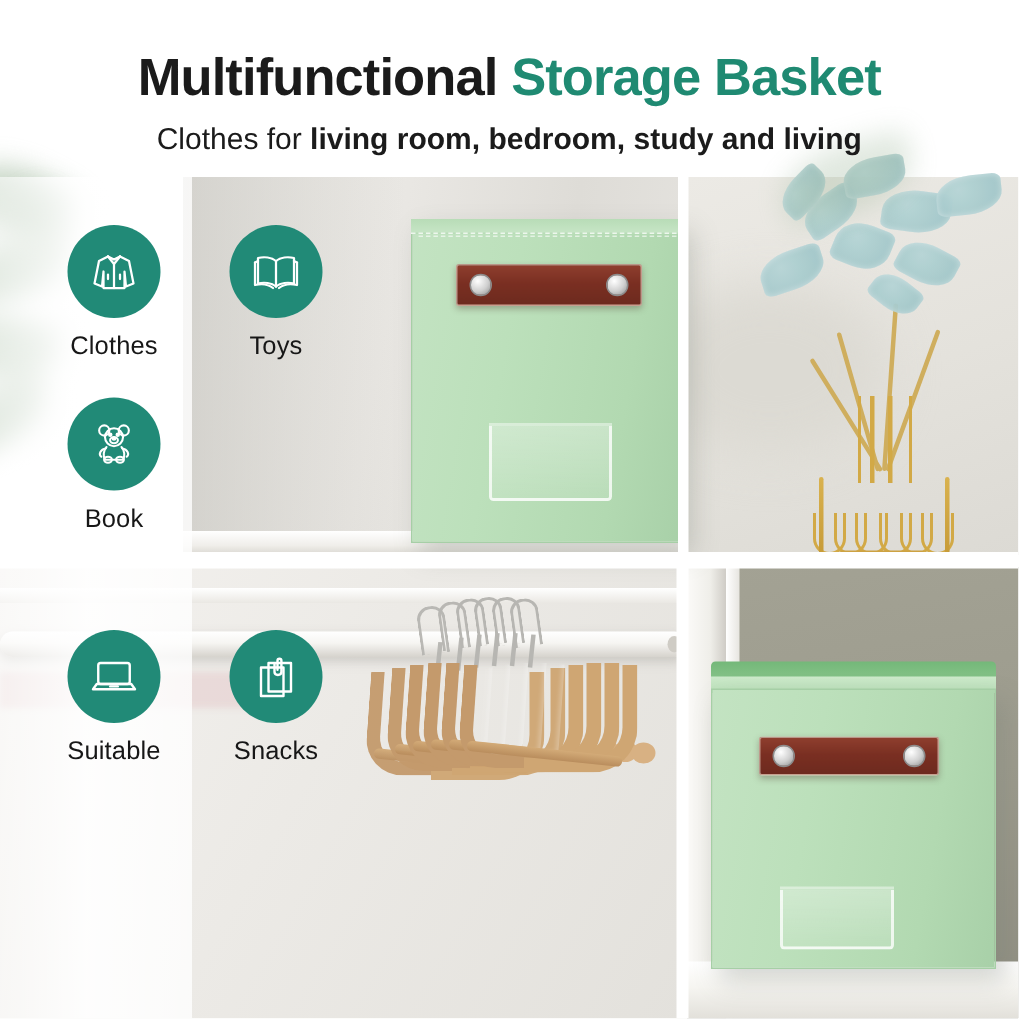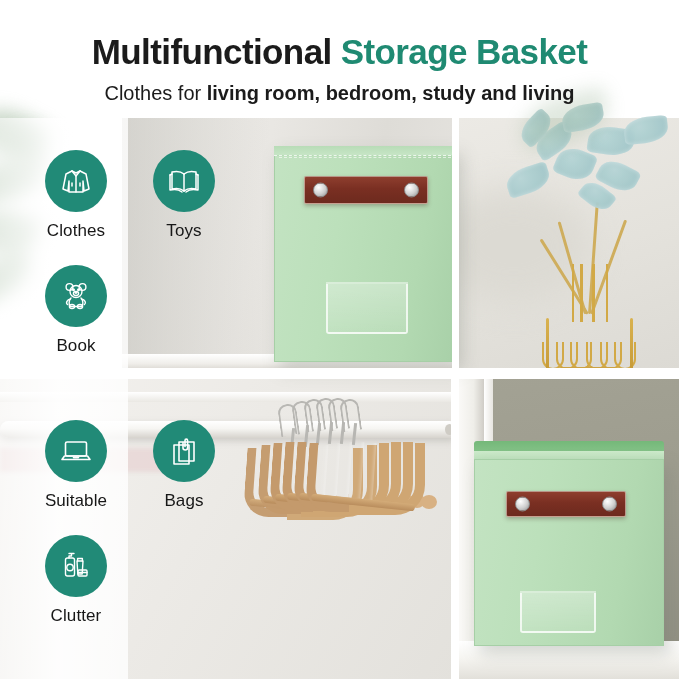--- a/index.html
+++ b/index.html
@@ -399,36 +399,22 @@
       </div>
 
       <div class="fcell">
         <div class="circle">
           <svg width="34" height="34" viewBox="0 0 34 34" fill="none" stroke="#ffffff" stroke-width="1.6" stroke-linejoin="round" stroke-linecap="round">
             <rect x="12" y="8" width="15" height="19"></rect>
             <rect x="7" y="11" width="15" height="19"></rect>
             <path d="M18 12.5 L18 6.5 C18 4.7 20.6 4.7 20.6 6.5 L20.6 14 C20.6 16.6 16 16.6 16 14 L16 8.5"></path>
           </svg>
         </div>
-        <div class="flabel">Bags</div>
+        <div class="flabel">Snacks</div>
       </div>
     </div>
 
     <div class="frow r2">
 
-      <div class="fcell">
-        <div class="circle">
-          <svg width="34" height="34" viewBox="0 0 34 34" fill="none" stroke="#ffffff" stroke-width="1.4" stroke-linejoin="round" stroke-linecap="round">
-            <path d="M10 4.5 L15 4.5 M12.5 4.5 L12.5 7 M12.5 7 L10 7 L10 9"></path>
-            <rect x="6.5" y="9" width="9" height="18" rx="2"></rect>
-            <circle cx="11" cy="18.5" r="3.2"></circle>
-            <path d="M18 12 L24 12 L23.2 25 L18.8 25 Z"></path>
-            <path d="M18.6 12 L18.6 9.5 L23.4 9.5 L23.4 12"></path>
-            <rect x="19" y="21" width="9" height="6" rx="1"></rect>
-            <path d="M19 23.5 L28 23.5"></path>
-          </svg>
-        </div>
-        <div class="flabel">Clutter</div>
-      </div>
     </div>
 
   </div>
 </div>
 
 </body></html>

